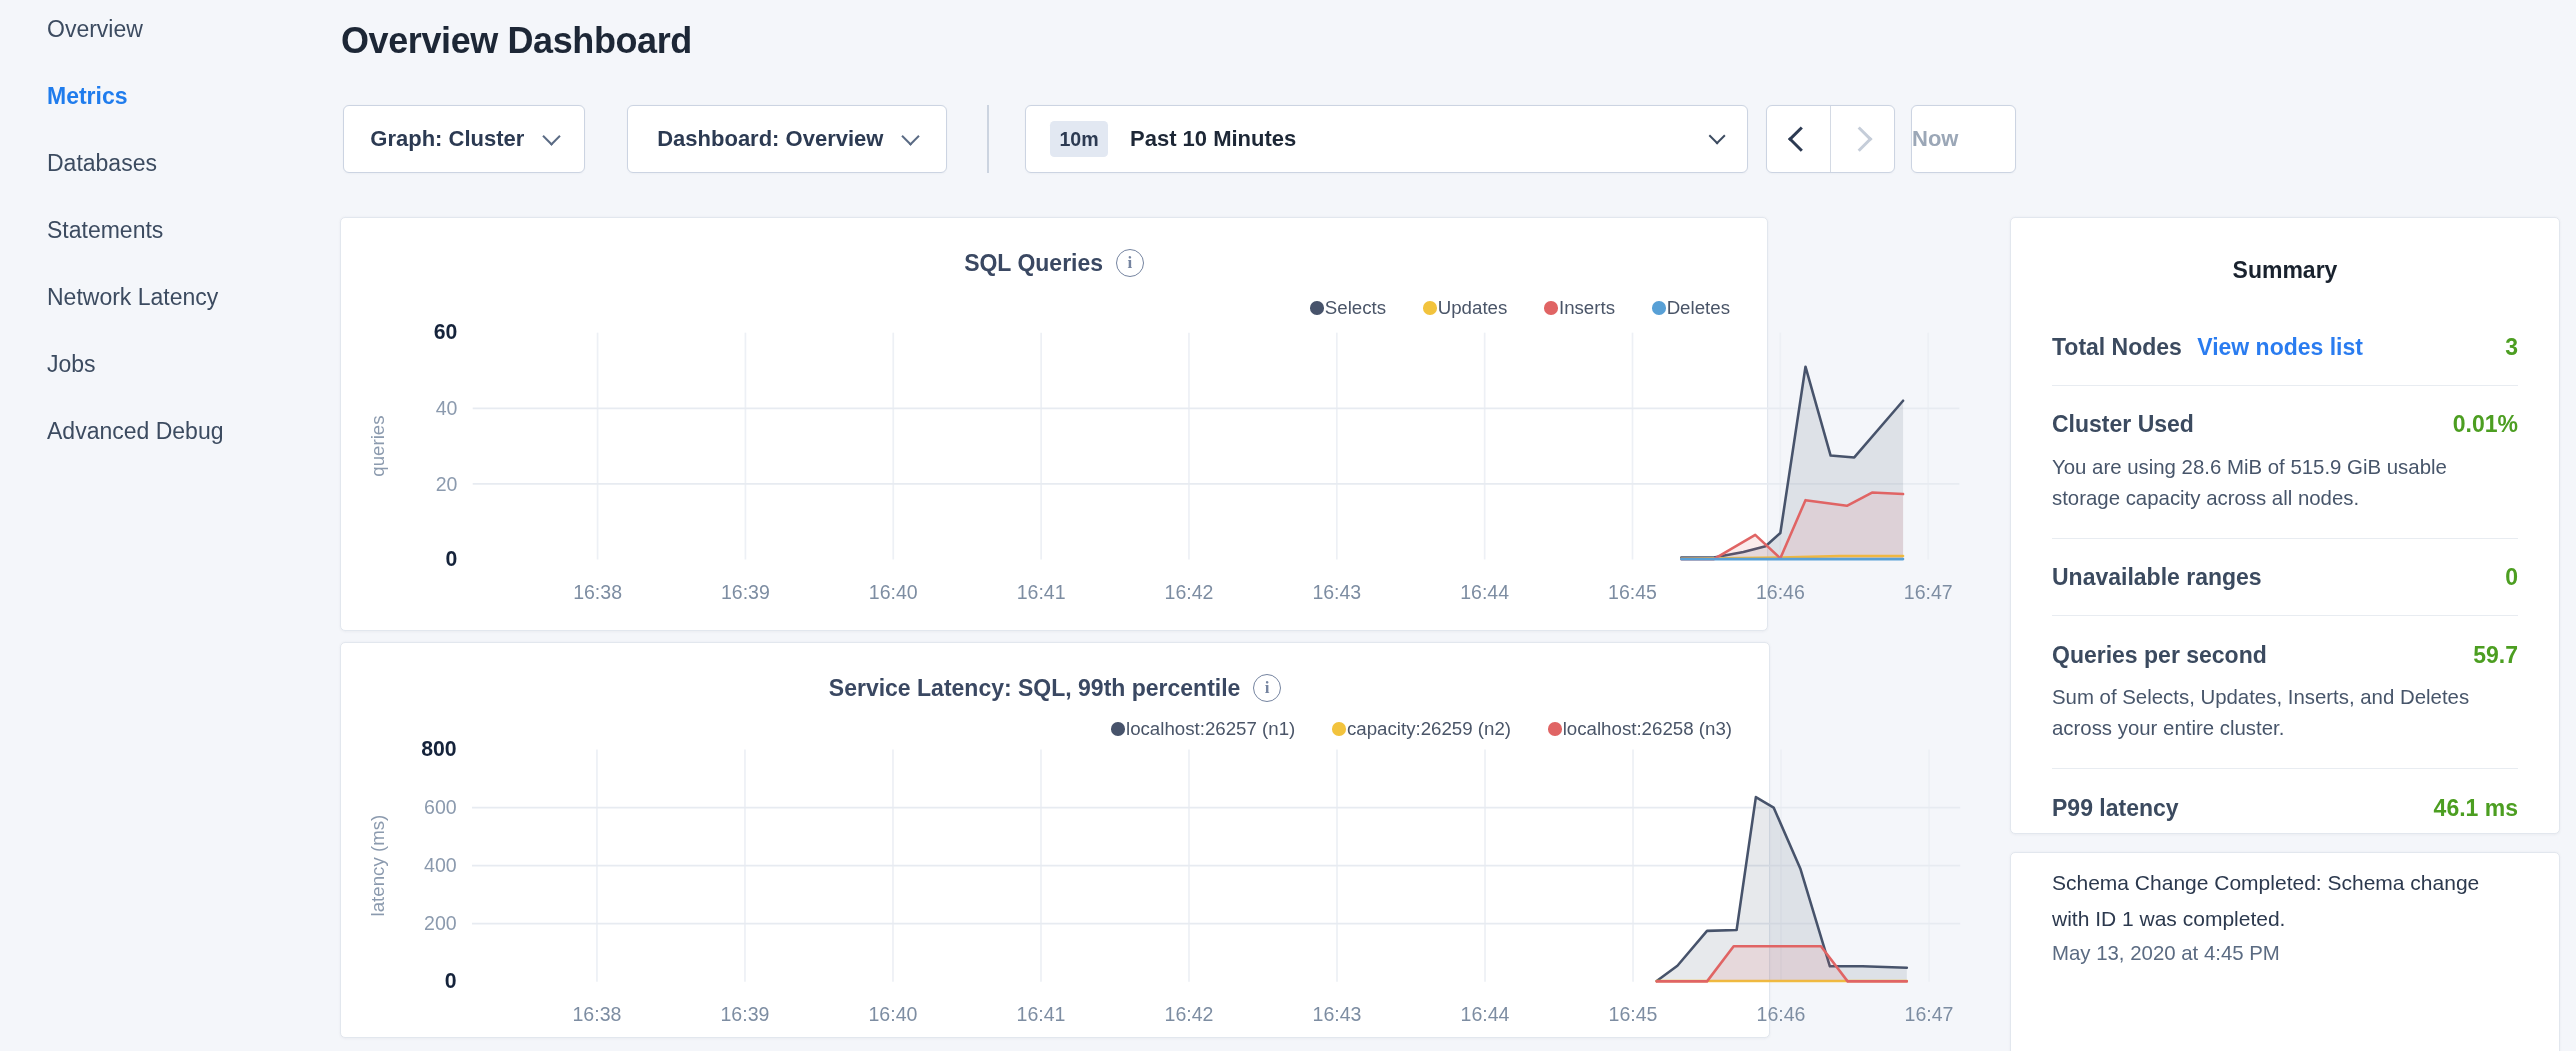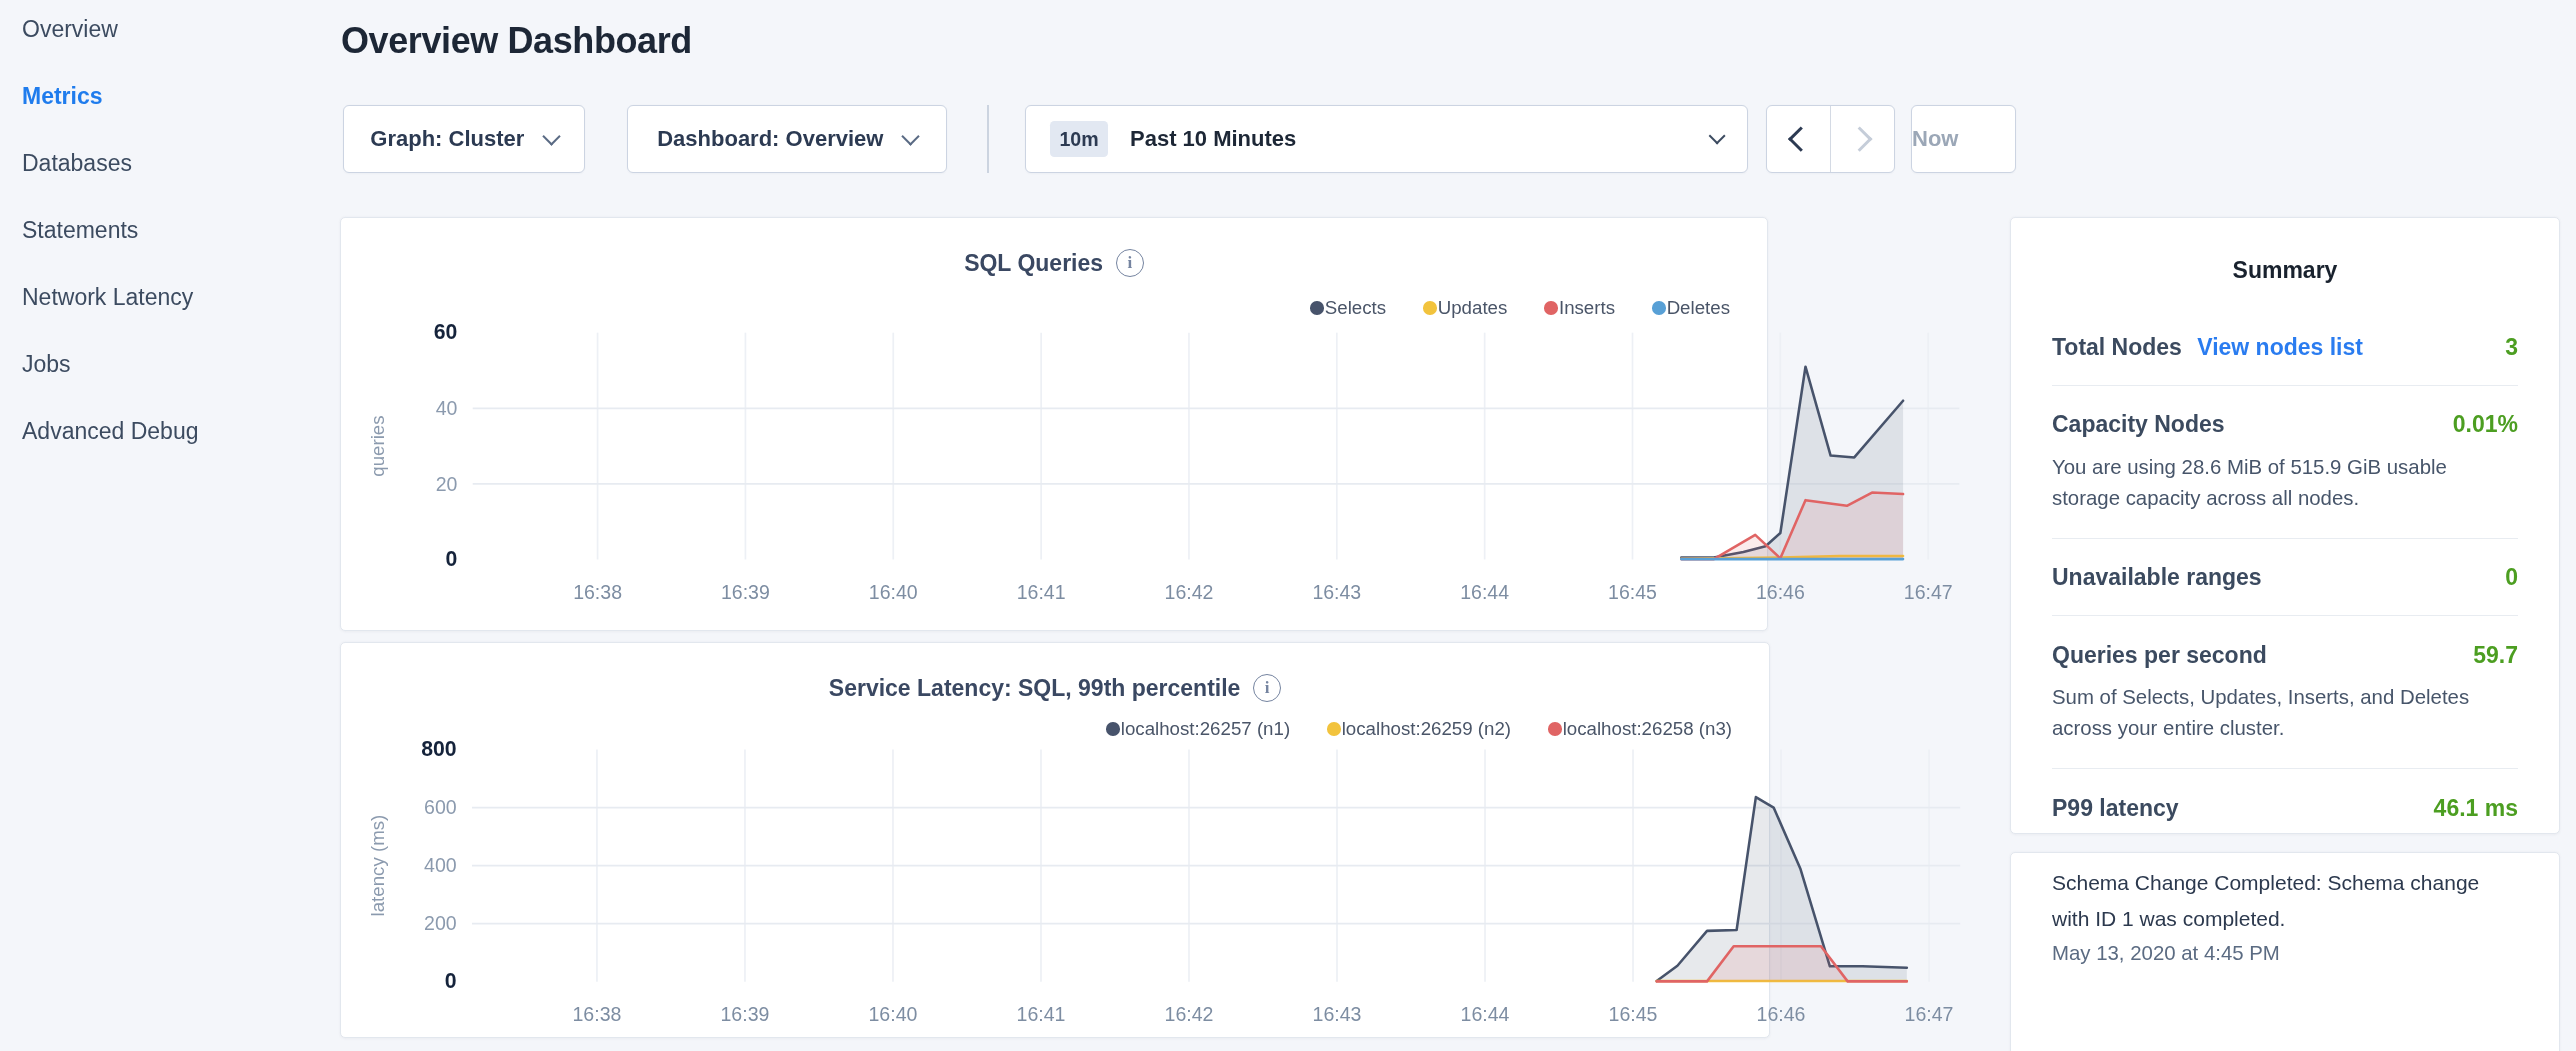--- a/index.html
+++ b/index.html
@@ -7,21 +7,21 @@
     width:2576px;height:1051px;overflow:hidden;position:relative;
     background:#f4f6fa;
     font-family:"Liberation Sans",sans-serif;
     color:#3c4b60;
     -webkit-font-smoothing:antialiased;
   }
   
   .sidebar{position:absolute;left:0;top:0;width:340px;height:1051px;}
   .sidebar ul{list-style:none;margin:0;padding:17px 0 0 22px;}
   .sidebar li{
-    font-size:23px;line-height:24px;margin-bottom:43px;color:#3c4b60;cursor:pointer;
+    font-size:23px;line-height:24px;margin-bottom:43px;color:#3c4b60;cursor:pointer;margin-left:25px;
   }
   .sidebar li.active{color:#1f7ced;font-weight:700;}
   
   .page-title{
     position:absolute;left:341px;top:20.4px;margin:0;
     font-size:36px;font-weight:700;color:#1d2736;letter-spacing:-0.4px;
   }
   .ctrl{
     position:absolute;top:105px;height:68px;background:#fff;
     border:0.9px solid #ccd4e2;border-radius:6px;box-sizing:border-box;
@@ -204,21 +204,21 @@
     <span class="chart-title">Service Latency: SQL, 99th percentile</span>
     <span class="info-icon">i</span>
   </div>
   <div class="legend" style="top:75px;">
       <span class="legend-item">
         <span class="legend-dot" style="background: rgb(71, 83, 107);"></span>
         <span class="legend-label">localhost:26257 (n1)</span>
       </span>
       <span class="legend-item">
         <span class="legend-dot" style="background: rgb(242, 195, 61);"></span>
-        <span class="legend-label">localhost:26259 (n2)</span>
+        <span class="legend-label">capacity:26259 (n2)</span>
       </span>
       <span class="legend-item">
         <span class="legend-dot" style="background: rgb(224, 100, 100);"></span>
         <span class="legend-label">localhost:26258 (n3)</span>
       </span>
     </div>
 <svg width="1643" height="395" class="plot-svg" viewBox="0 0 1932 464">
       <line x1="300.975855130785" y1="125" x2="300.975855130785" y2="398" stroke="#edf0f5" stroke-width="2"></line>
       <text x="300.975855130785" y="444" text-anchor="middle" fill="#7d8da2" font-size="23">16:38</text>
       <line x1="475.0201207243463" y1="125" x2="475.0201207243463" y2="398" stroke="#edf0f5" stroke-width="2"></line>
@@ -262,21 +262,21 @@
   <div class="summary-rows" id="summary-rows">
       <div class="summary-row">
         <div class="s-line">
           <span class="s-label">Total Nodes</span>
           <span class="s-link">View nodes list</span>
           <span class="s-value">3</span>
         </div>
       </div>
       <div class="summary-row divided">
         <div class="s-line">
-          <span class="s-label">Capacity Nodes</span>
+          <span class="s-label">Cluster Used</span>
           <span class="s-value">0.01%</span>
         </div>
         <div class="s-desc">You are using 28.6 MiB of 515.9 GiB usable storage capacity across all nodes.</div>
       </div>
       <div class="summary-row divided">
         <div class="s-line">
           <span class="s-label">Unavailable ranges</span>
           <span class="s-value">0</span>
         </div>
       </div>

